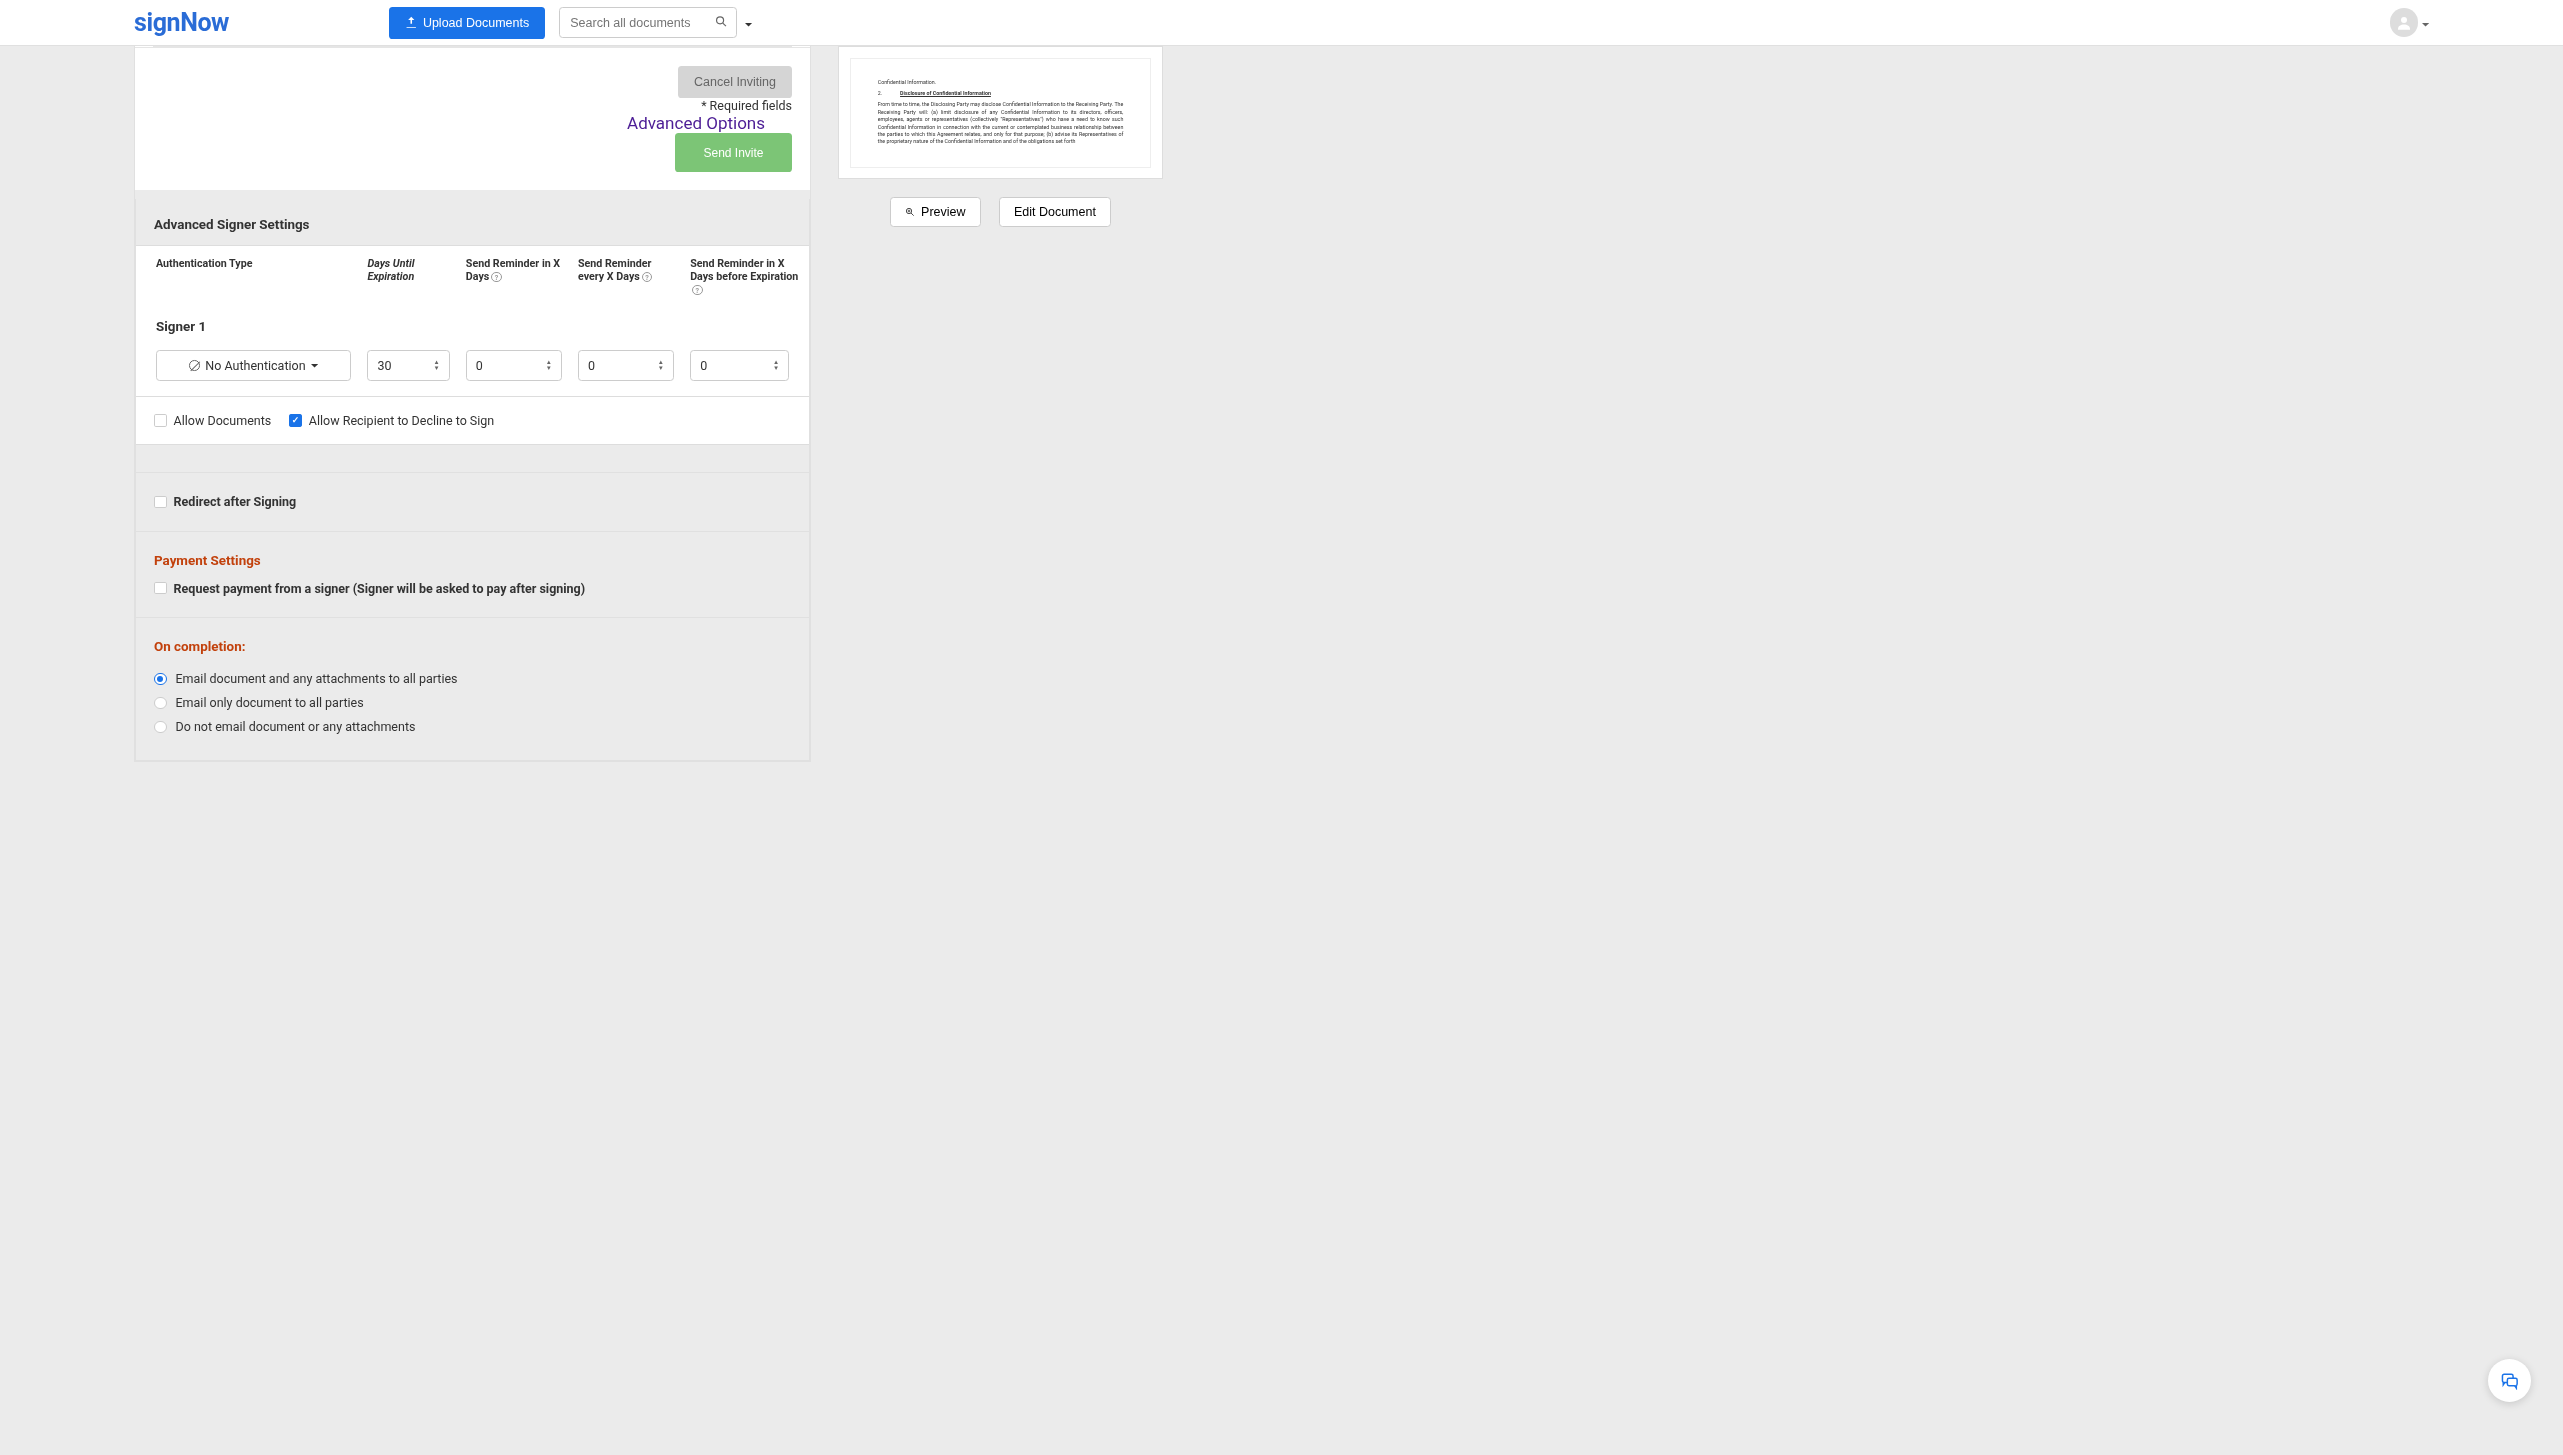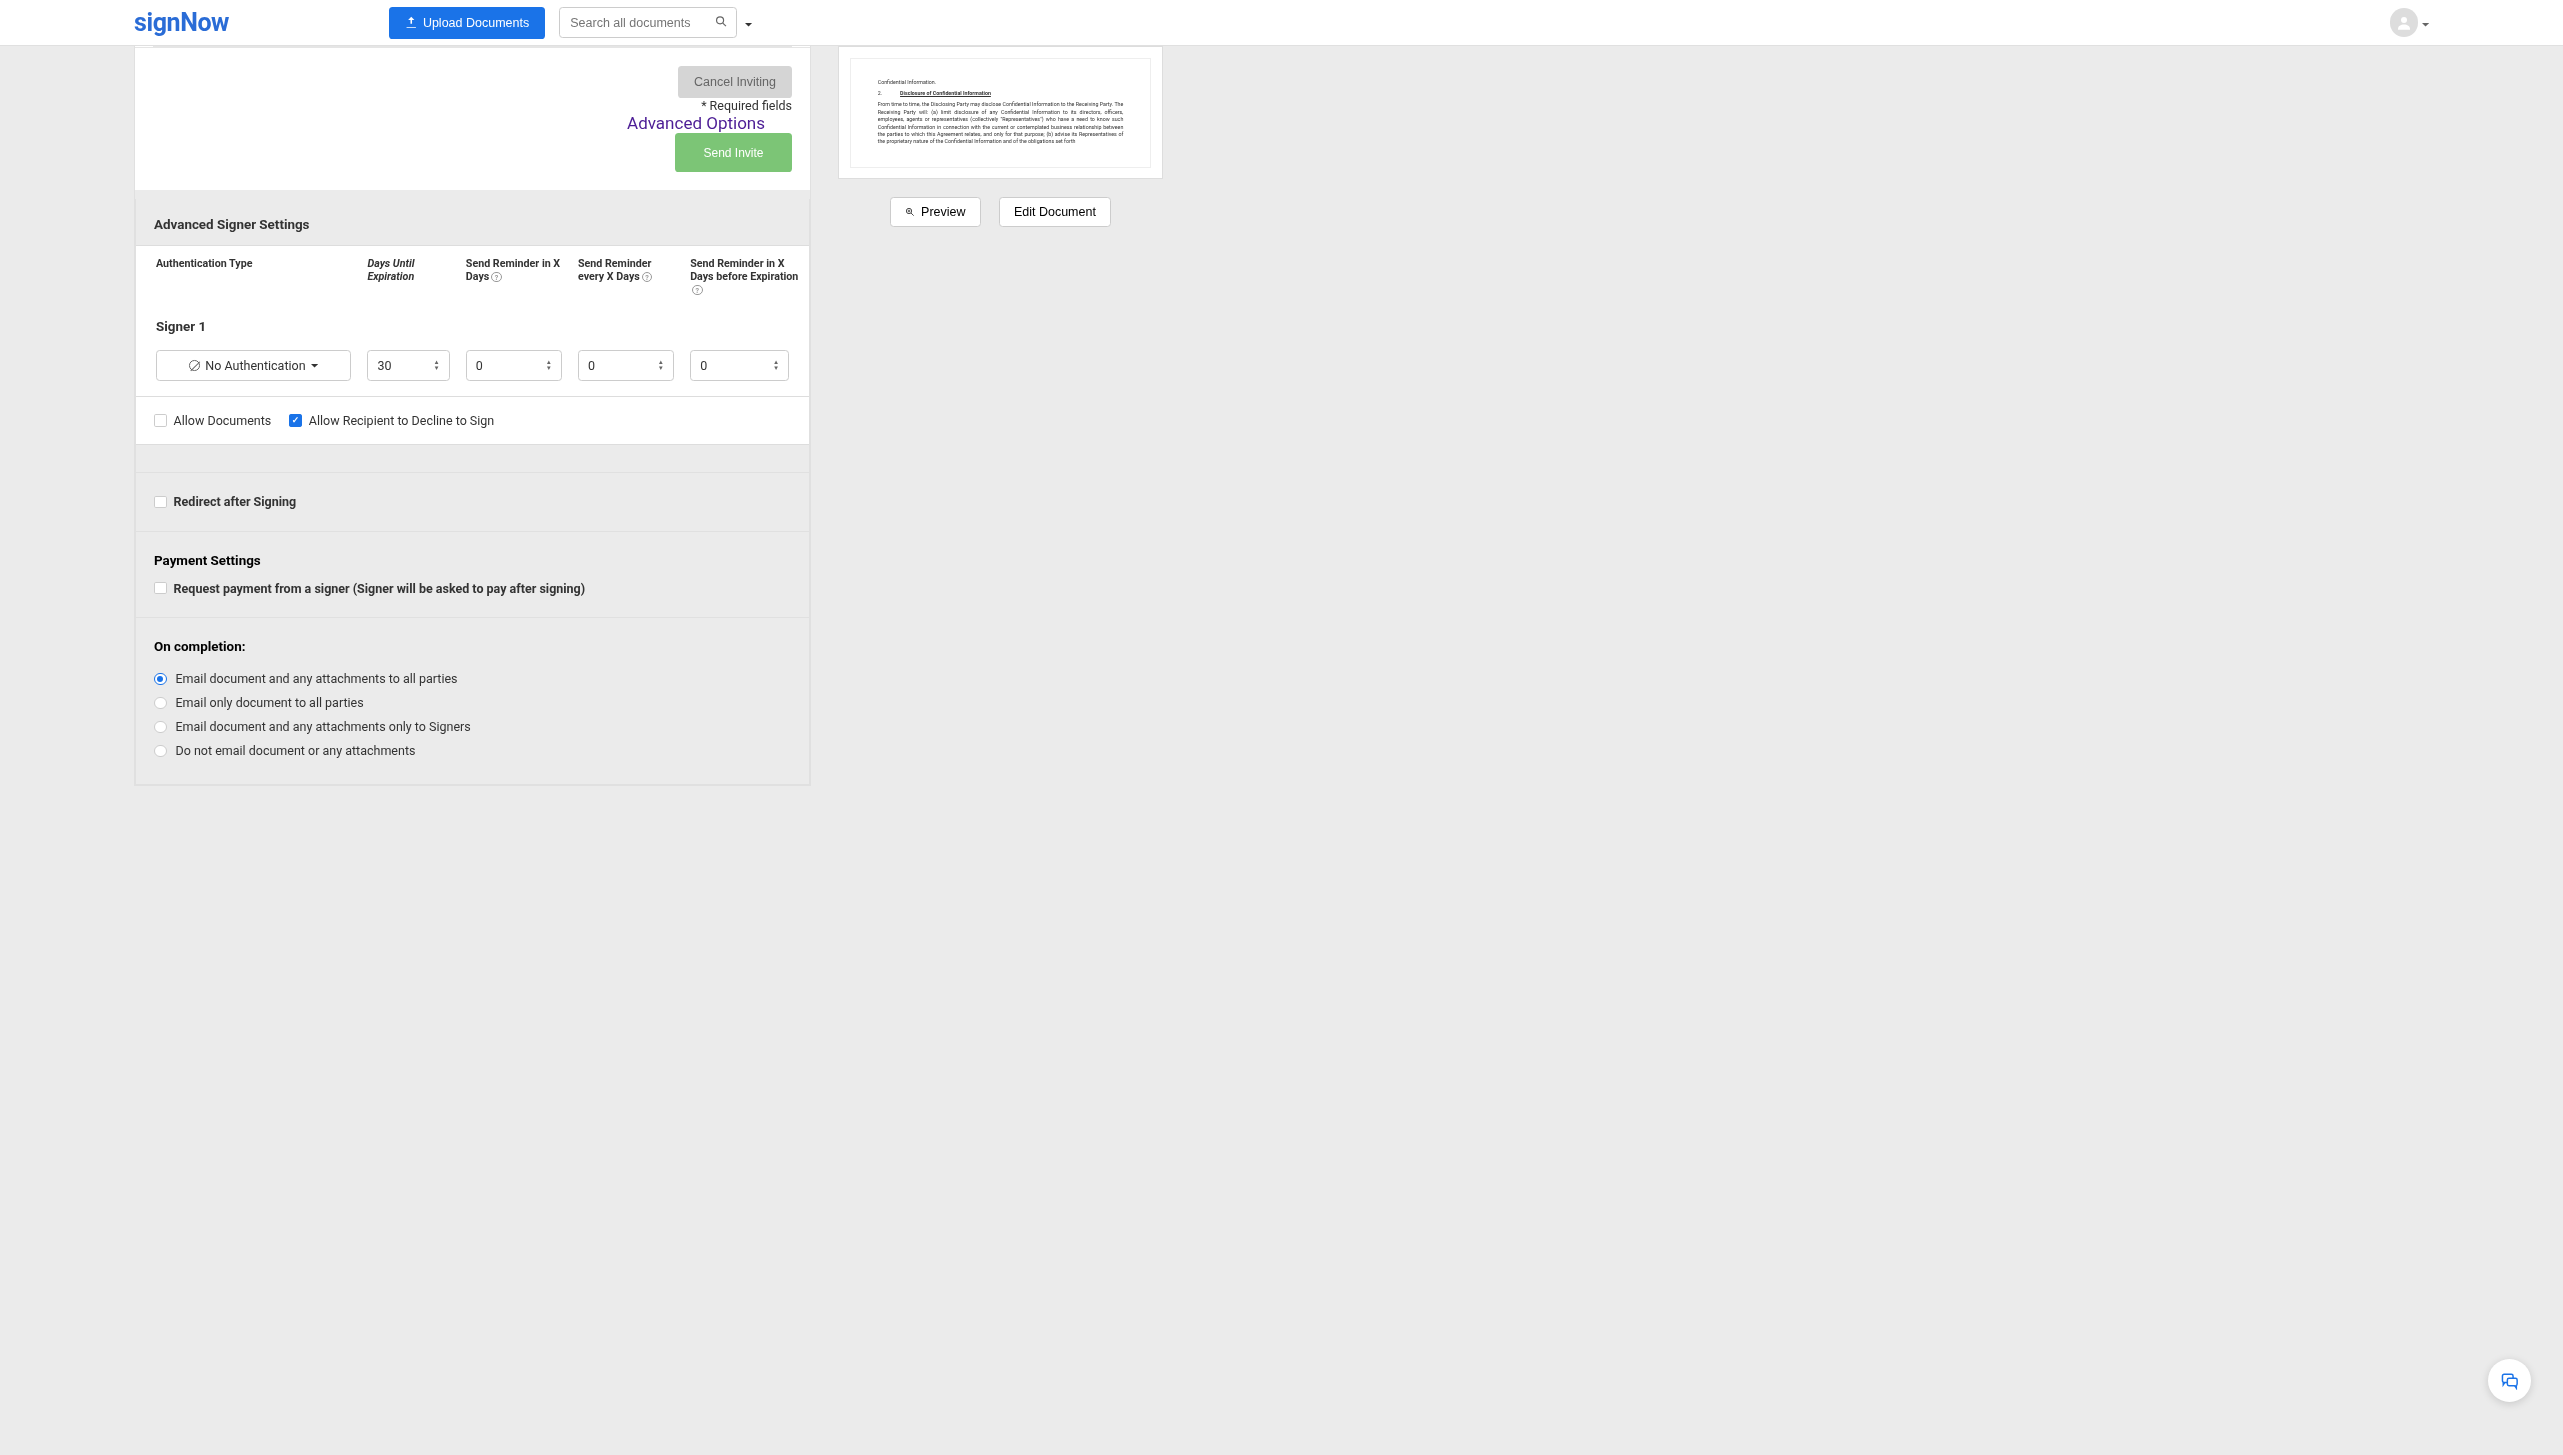--- a/index.html
+++ b/index.html
@@ -58,21 +58,21 @@
 
 .checkbox-row { padding: 16px 18px; background: #fff; display: flex; gap: 18px; border-bottom: 0.9px solid #ddd; }
 .checkbox-item { display: flex; align-items: center; gap: 7.1px; cursor: pointer; }
 .checkbox { width: 12.5px; height: 12.5px; border: 1.3px solid #ccc; border-radius: 1.8px; display: flex; align-items: center; justify-content: center; background: #fff; }
 .checkbox.checked { background: #1a73e8; border-color: #1a73e8; }
 .checkbox.checked::after { content: '✓'; color: #fff; font-size: 9px; font-weight: bold; }
 
 
 .option-block { padding: 21.4px 18px; border-top: 0.9px solid #e0e0e0; }
 .option-block.first { border-top: none; margin-top: 27px; border-top: 0.9px solid #e0e0e0; }
-.option-title { font-size: 13.4px; font-weight: 700; color: #000000; margin-bottom: 12.5px; }
+.option-title { font-size: 13.4px; font-weight: 700; color: #c2410c; margin-bottom: 12.5px; }
 .radio-item { display: flex; align-items: center; gap: 9px; padding: 4.5px 0; cursor: pointer; }
 .radio { width: 12.5px; height: 12.5px; border: 1.3px solid #ccc; border-radius: 50%; display: flex; align-items: center; justify-content: center; background: #fff; flex-shrink: 0; }
 .radio.checked { border-color: #1a73e8; }
 .radio.checked::after { content: ''; width: 6.2px; height: 6.2px; background: #1a73e8; border-radius: 50%; }
 
 
 .doc-preview { background: #fff; border: 0.9px solid #ddd; padding: 10.7px; margin-bottom: 18px; }
 .doc-page { background: #fff; border: 0.9px solid #eee; padding: 18px 27px; font-size: 5.3px; line-height: 1.4; color: #333; min-height: 98px; }
 .doc-page .num-item { display: flex; gap: 18px; margin: 3.6px 0; }
 .doc-page p { text-align: justify; margin: 2.7px 0; }
@@ -244,24 +244,20 @@
           <div class="radio-item">
             <div class="radio checked"></div>
             <span>Email document and any attachments to all parties</span>
           </div>
           <div class="radio-item">
             <div class="radio"></div>
             <span>Email only document to all parties</span>
           </div>
           <div class="radio-item">
             <div class="radio"></div>
-            <span>Email document and any attachments only to Signers</span>
-          </div>
-          <div class="radio-item">
-            <div class="radio"></div>
             <span>Do not email document or any attachments</span>
           </div>
         </div>
 
       </div>
     </div>
   </div>
 
   <div class="right-col">
     <div class="doc-preview">

